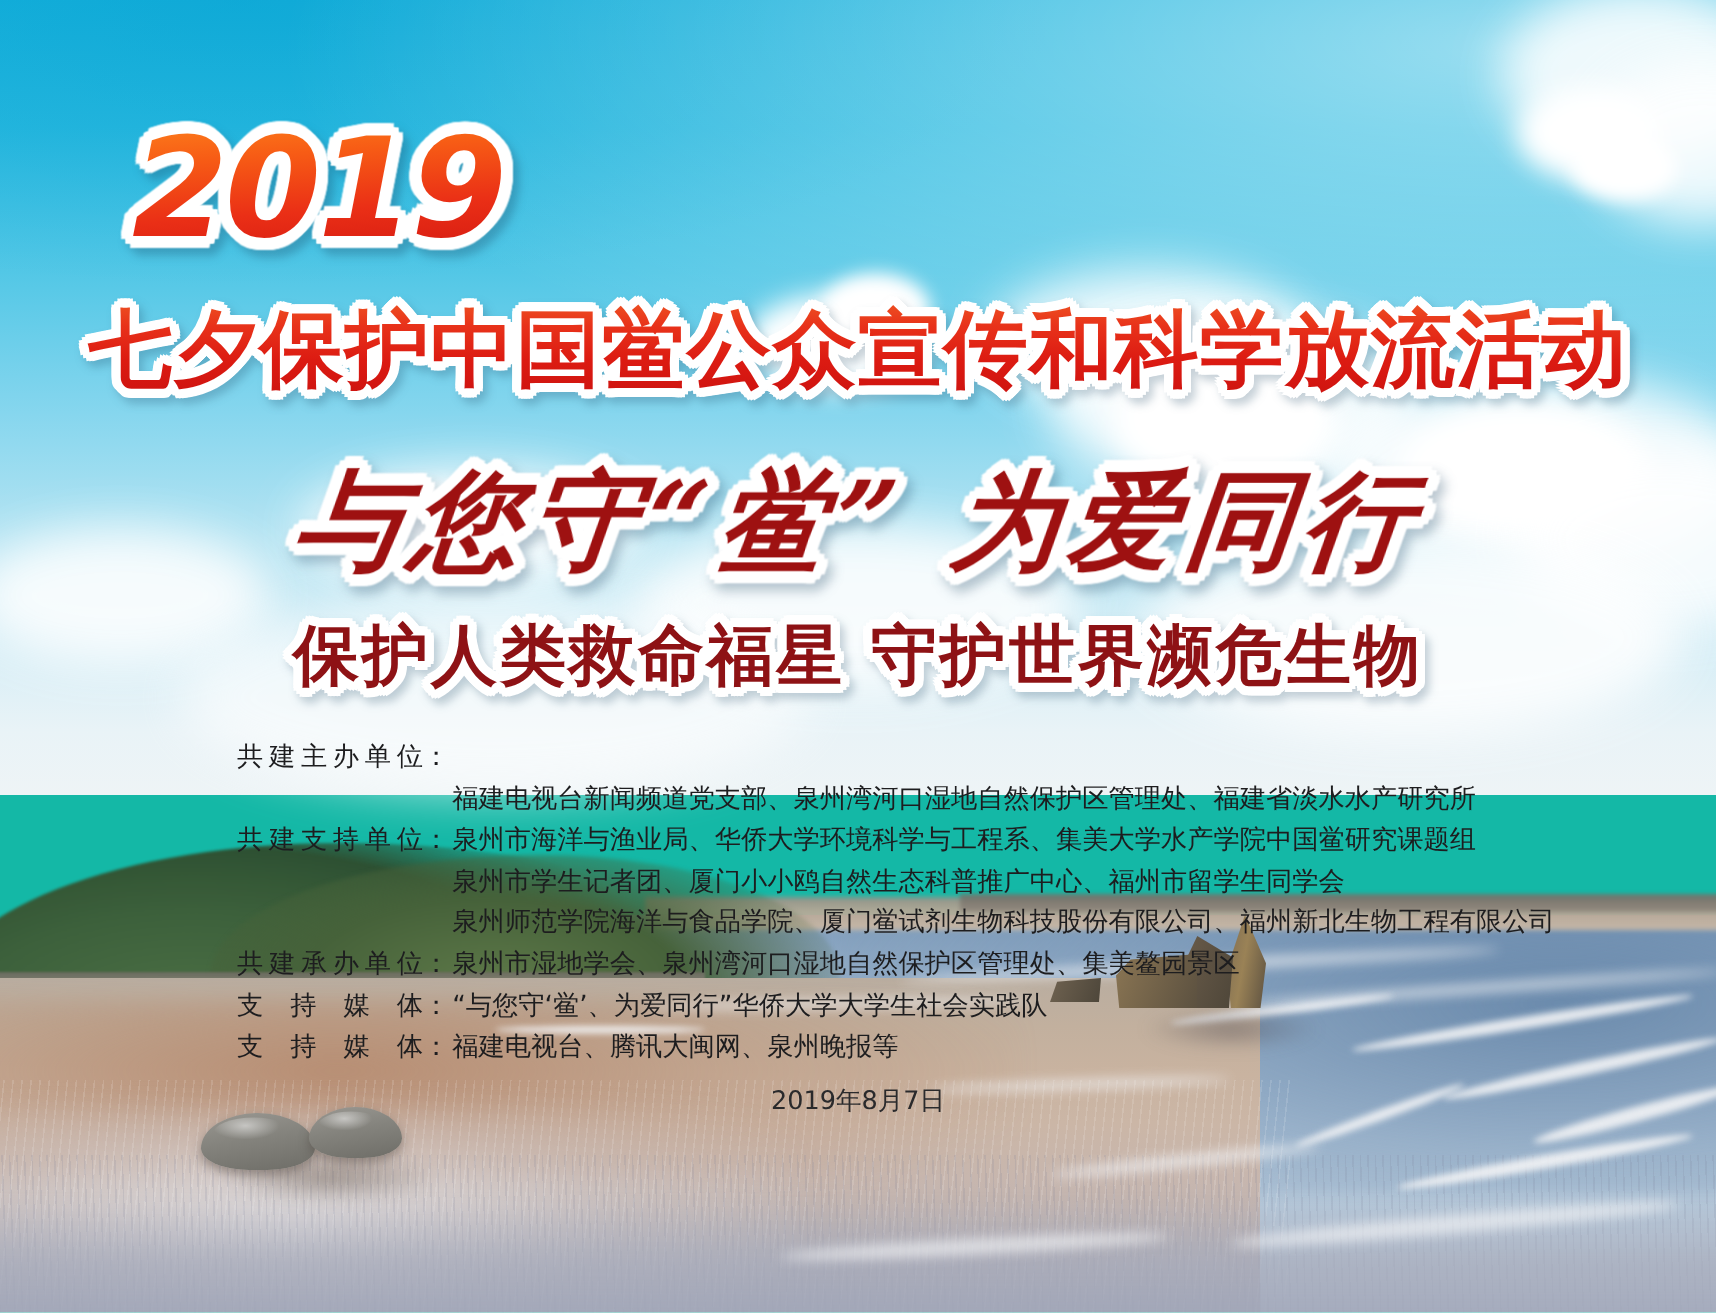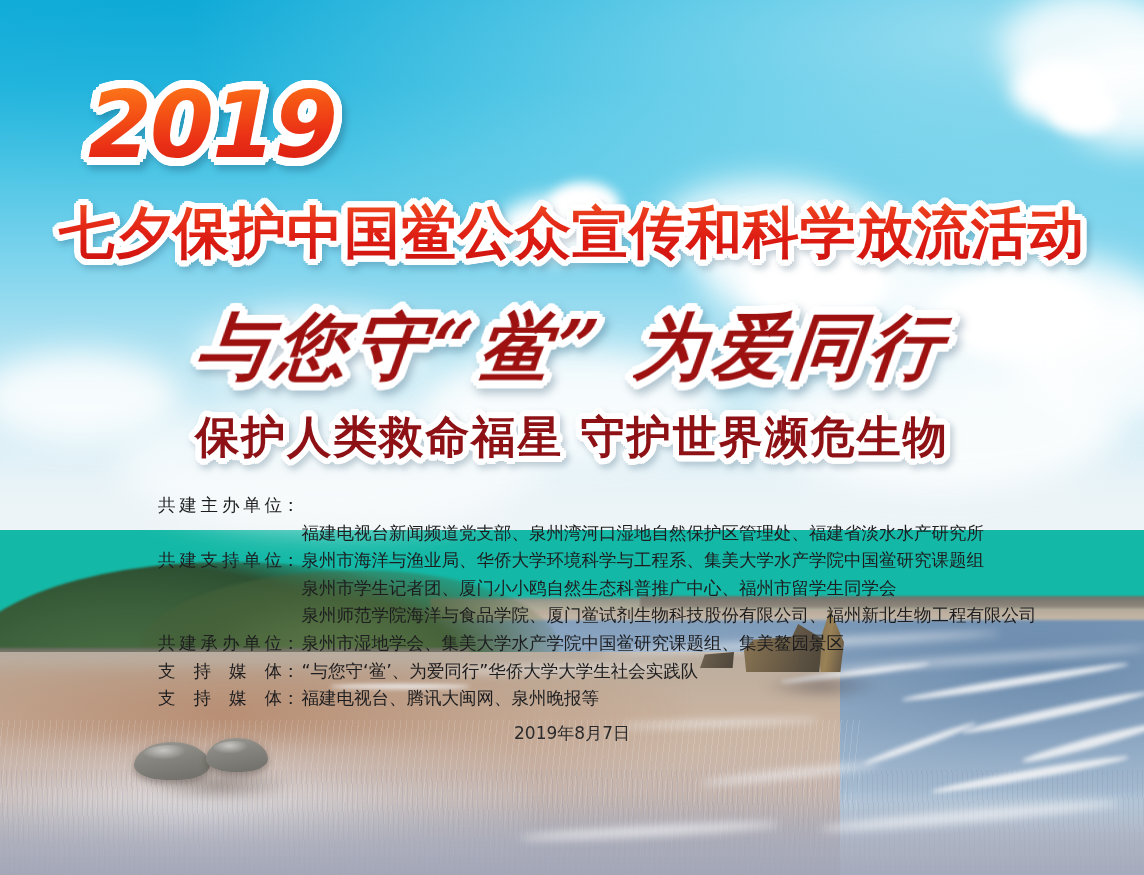--- a/index.html
+++ b/index.html
@@ -363,21 +363,21 @@
       <span class="ctext">泉州市学生记者团、厦门小小鸥自然生态科普推广中心、福州市留学生同学会</span>
     </div>
     <div class="cline">
       <span class="clabel"></span>
       <span class="ccolon" style="visibility:hidden;">：</span>
       <span class="ctext">泉州师范学院海洋与食品学院、厦门鲎试剂生物科技股份有限公司、福州新北生物工程有限公司</span>
     </div>
     <div class="cline">
       <span class="clabel">共建承办单位</span>
       <span class="ccolon">：</span>
-      <span class="ctext">泉州市湿地学会、集美大学水产学院中国鲎研究课题组、集美鳌园景区</span>
+      <span class="ctext">泉州市湿地学会、泉州湾河口湿地自然保护区管理处、集美鳌园景区</span>
     </div>
     <div class="cline">
       <span class="clabel">支持媒体</span>
       <span class="ccolon">：</span>
       <span class="ctext">“与您守‘鲎’、为爱同行”华侨大学大学生社会实践队</span>
     </div>
     <div class="cline">
       <span class="clabel">支持媒体</span>
       <span class="ccolon">：</span>
       <span class="ctext">福建电视台、腾讯大闽网、泉州晚报等</span>

